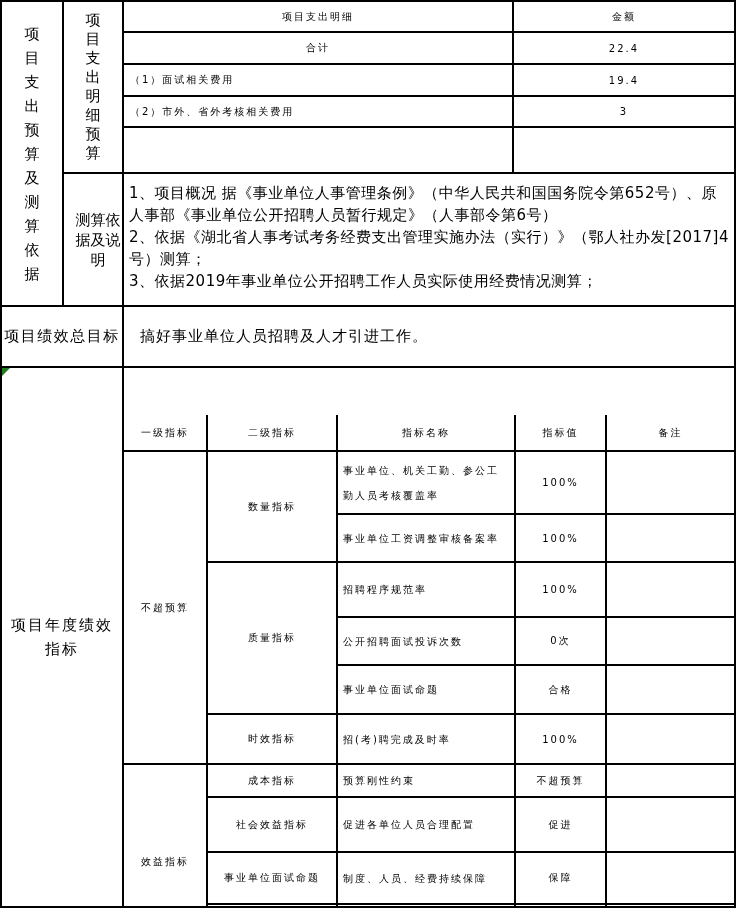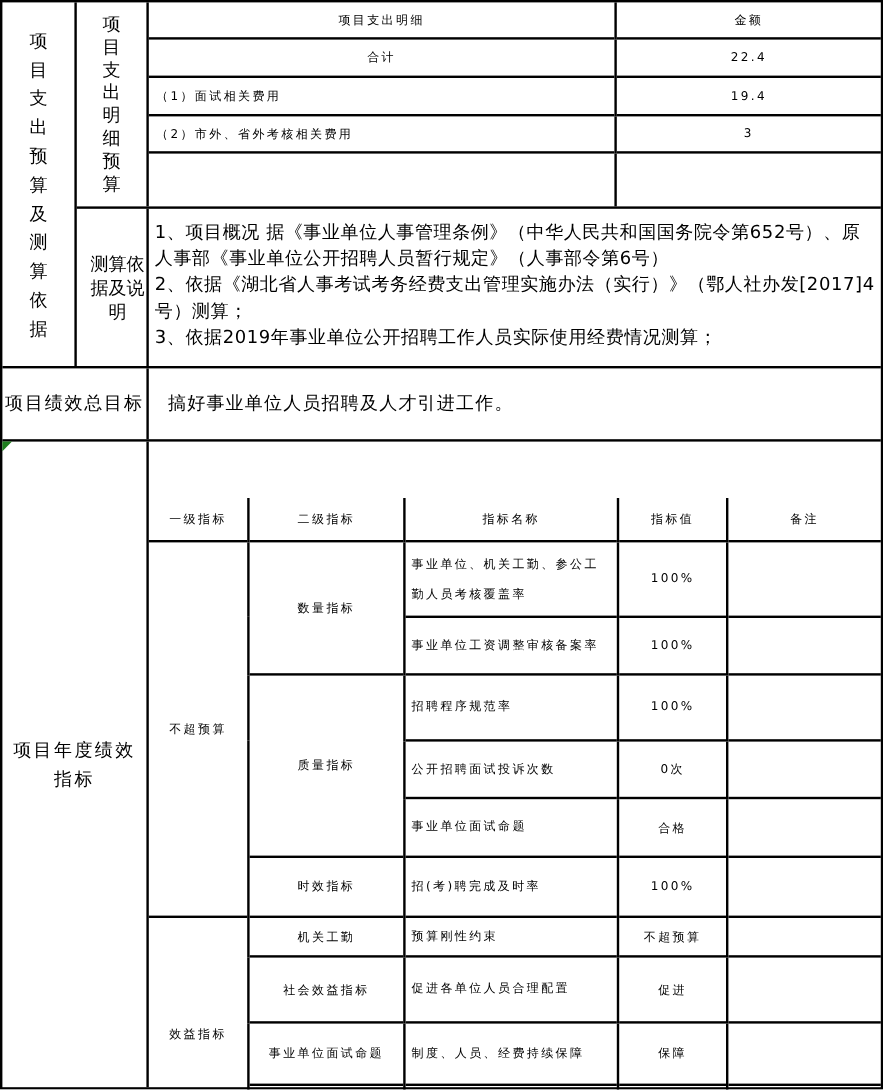--- a/index.html
+++ b/index.html
@@ -156,21 +156,21 @@
           <td></td>
         </tr>
         <tr style="height:50px">
           <td>时效指标</td>
           <td class="name">招(考)聘完成及时率</td>
           <td>100%</td>
           <td></td>
         </tr>
         <tr style="height:33px">
           <td class="no-l" rowspan="4">效益指标</td>
-          <td>机关工勤</td>
+          <td>成本指标</td>
           <td class="name">预算刚性约束</td>
           <td>不超预算</td>
           <td></td>
         </tr>
         <tr style="height:55px">
           <td>社会效益指标</td>
           <td class="name">促进各单位人员合理配置</td>
           <td>促进</td>
           <td></td>
         </tr>

